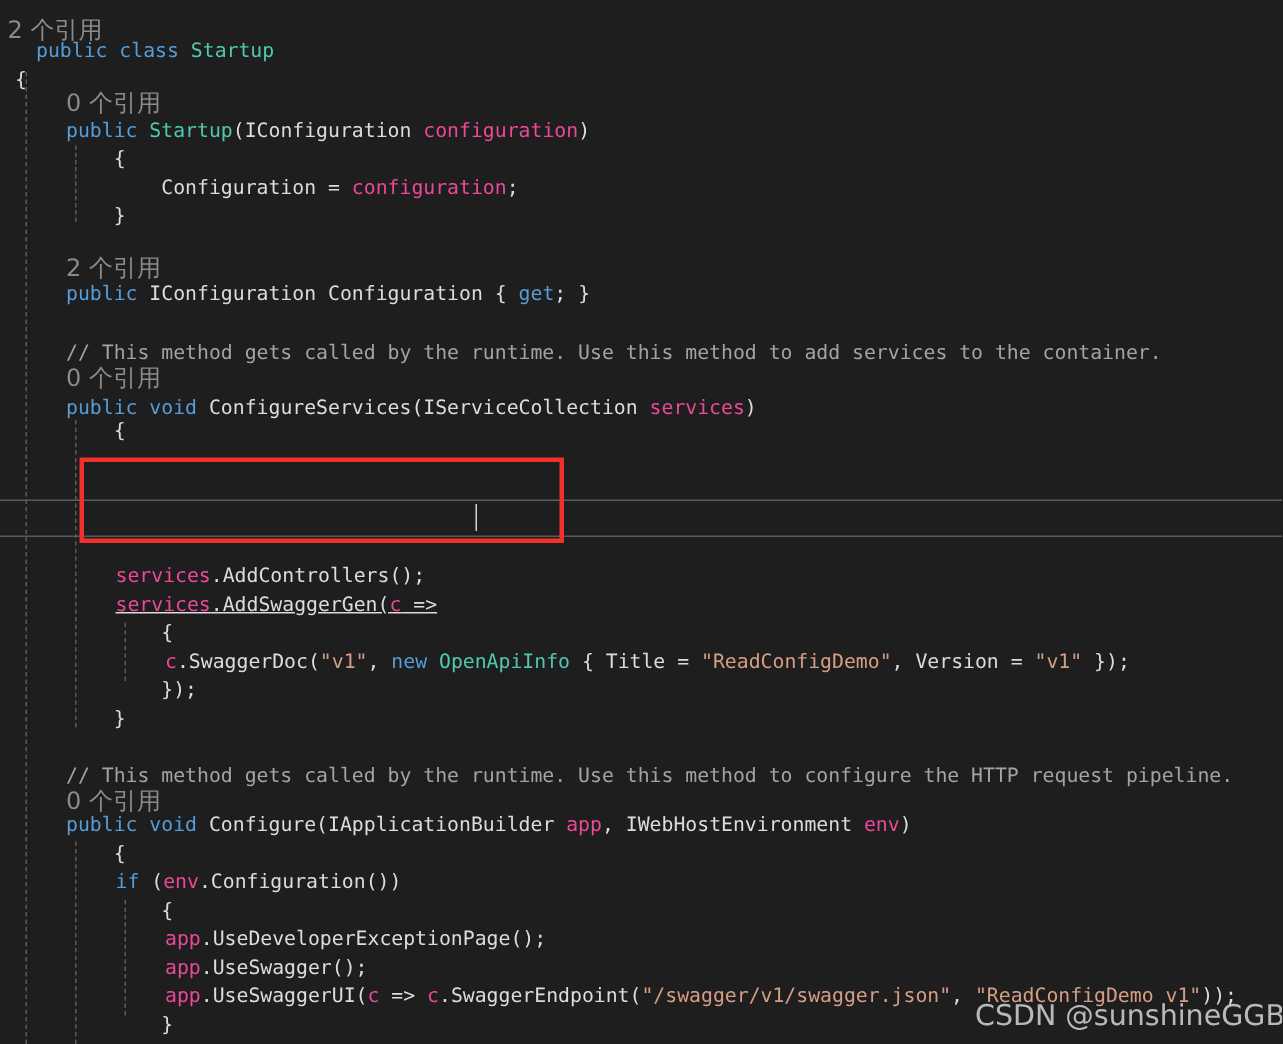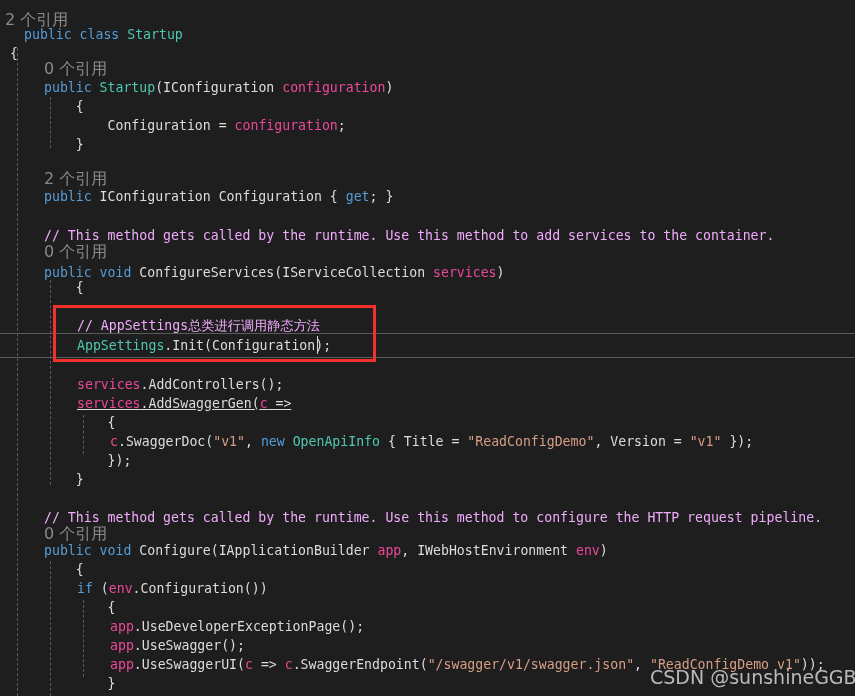--- a/index.html
+++ b/index.html
@@ -45,21 +45,21 @@
     height: 19.3px;
     line-height: 19.3px;
   }
 
   
   .kw   { color: #569CD6; }   
   .type { color: #4EC9B0; }   
   .pln  { color: #DCDCDC; }   
   .var  { color: #ec4899; }   
   .str  { color: #D69D85; }   
-  .cmt  { color: #f0abfc; }  
+  .cmt  { color: #a3a3a3; }  
 
   
   .lens {
     position: absolute;
     white-space: pre;
     height: 17px;
     line-height: 17px;
     color: #8A8A8A;
     font-size: 16px;
     font-family: "DejaVu Sans", "Liberation Sans", sans-serif;
@@ -125,23 +125,21 @@
   <div class="line pln" style="left:44px; top:135px;">    }</div>
 
   <div class="line" style="left:44px; top:187px;"><span class="kw">public </span><span class="pln">IConfiguration Configuration { </span><span class="kw">get</span><span class="pln">; }</span></div>
 
   <div class="line cmt" style="left:44px; top:226px;">// This method gets called by the runtime. Use this method to add services to the container.</div>
 
   <div class="line" style="left:44px; top:263px;"><span class="kw">public void </span><span class="pln">ConfigureServices(IServiceCollection </span><span class="var">services</span><span class="pln">)</span></div>
 
   <div class="line pln" style="left:44px; top:278px;">    {</div>
 
-  <div class="line cmt" style="left:77px; top:316px;">// AppSettings总类进行调用静态方法</div>
 
-  <div class="line" style="left:77px; top:336px;"><span class="type">AppSettings</span><span class="pln">.Init(Configuration);</span></div>
 
   <div class="line" style="left:77px; top:375px;"><span class="var">services</span><span class="pln">.AddControllers();</span></div>
 
   <div class="line" style="left:77px; top:394px;text-decoration:underline;"><span class="var">services</span><span class="pln">.AddSwaggerGen(</span><span class="var">c</span><span class="pln"> =&gt;</span></div>
 
   <div class="line pln" style="left:44px; top:413px;">        {</div>
 
   <div class="line" style="left:110px; top:432px;"><span class="var">c</span><span class="pln">.SwaggerDoc(</span><span class="str">"v1"</span><span class="pln">, </span><span class="kw">new </span><span class="type">OpenApiInfo</span><span class="pln"> { Title = </span><span class="str">"ReadConfigDemo"</span><span class="pln">, Version = </span><span class="str">"v1"</span><span class="pln"> });</span></div>
 
   <div class="line pln" style="left:44px; top:451px;">        });</div>

